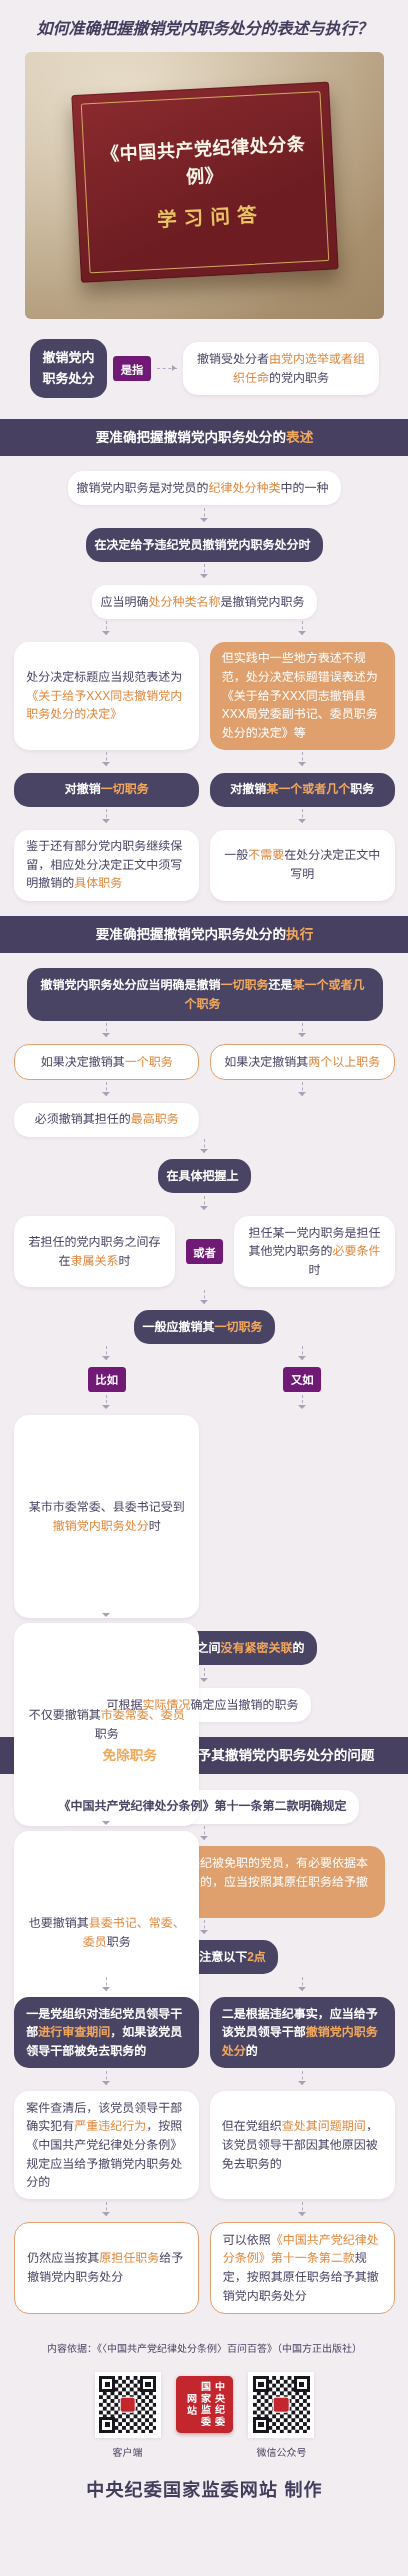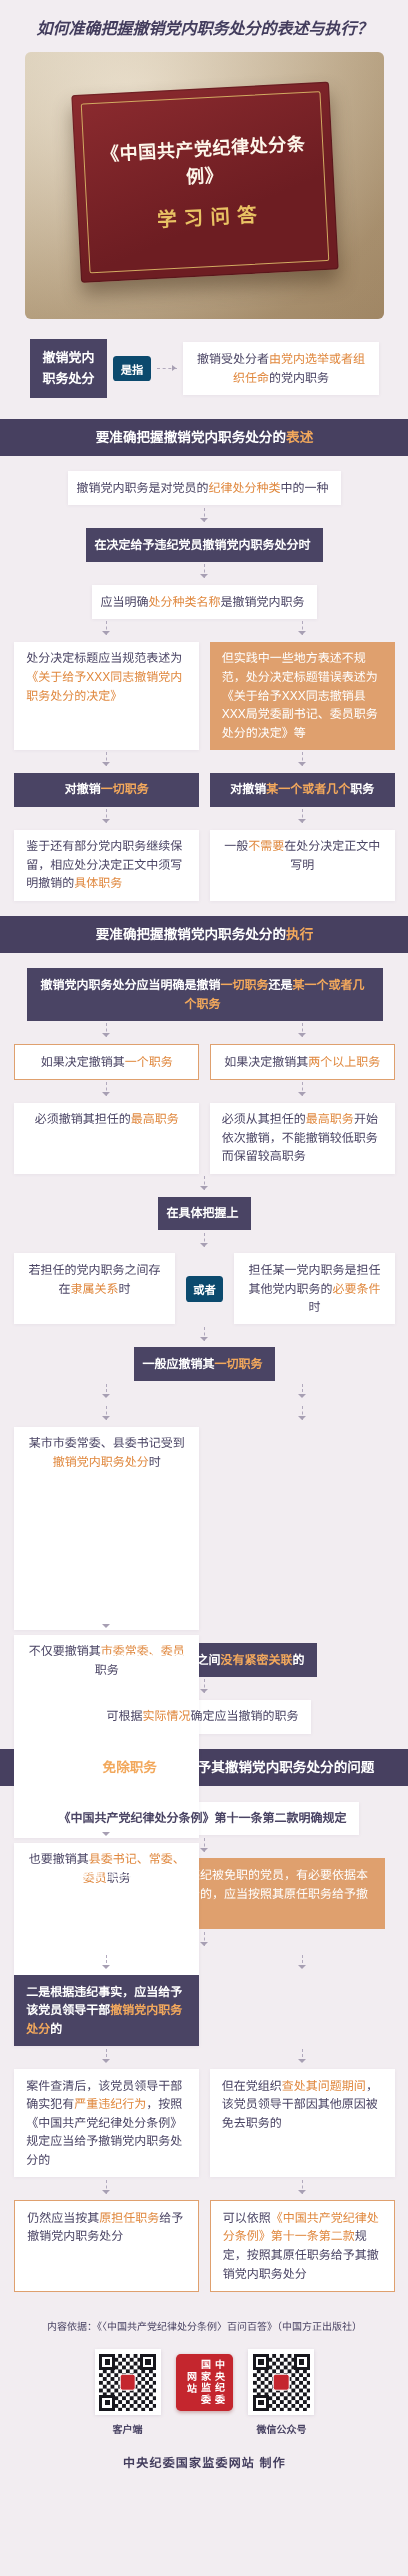--- a/index.html
+++ b/index.html
@@ -18,41 +18,41 @@
         background:linear-gradient(160deg,#8c2b2f,#6d1d22 65%);border-radius:3.6px;
         box-shadow:0 12px 19px rgba(60,40,20,.45), inset 0 0 0 1.2px rgba(0,0,0,.18);}
   .book-inner{position:absolute;inset:9px;border:1.2px solid #d2ab62;border-radius:2.4px;
         display:flex;flex-direction:column;align-items:center;justify-content:center;padding:7.1px;box-sizing:border-box;}
   .book-title{font-family:"DejaVu Serif","Liberation Serif",serif;color:#fdf6ea;font-size:18px;font-weight:bold;
         text-align:center;line-height:1.5;letter-spacing:0.6px;}
   .book-subtitle{margin-top:12px;color:#e9c264;font-size:19.6px;font-weight:bold;letter-spacing:7.1px;text-indent:7.1px;
         font-family:"DejaVu Serif","Liberation Serif",serif;}
 
   
-  .box{border-radius:0;padding:7.7px 12px;font-size:12px;line-height:1.55;box-sizing:border-box;
-       display:flex;align-items:flex-start;justify-content:center;}
+  .box{border-radius:15px;padding:7.7px 12px;font-size:12px;line-height:1.55;box-sizing:border-box;
+       display:flex;align-items:center;justify-content:center;}
   .box .txt{display:block;width:100%;text-align:center;}
   .ta-l .txt{text-align:left;}
   .box-white{background:#ffffff;color:#4a4464;box-shadow:0 1.2px 3.6px rgba(90,70,110,.08);}
   .box-purple{background:#4a4464;color:#ffffff;font-weight:bold;}
   .box-orange{background:#dfa06e;color:#ffffff;}
   .box-outline{background:#ffffff;border:1.2px solid #dfa06e;color:#4a4464;}
   .center{width:fit-content;max-width:356px;margin-left:auto;margin-right:auto;padding-left:8px;}
   .hl{color:#e0883e;}
   .box-purple .hl,.bar .hl{color:#f2a85c;}
   .bold{font-weight:bold;}
 
   
   .bar{background:#474060;color:#fff;font-size:13.6px;font-weight:bold;text-align:center;
        padding:9px 12px;margin:15.4px 0;line-height:1.4;}
 
   
   .intro{display:flex;align-items:center;justify-content:center;gap:6px;margin:3.6px 14.2px 21.3px;}
   .term{font-size:13px;font-weight:bold;padding:9px 9.5px;max-width:77px;}
-  .tag{background:#0c4a6e;color:#fff;font-size:11.3px;font-weight:bold;padding:4.7px 7.7px;border-radius:3.6px;white-space:nowrap;}
+  .tag{background:#701a75;color:#fff;font-size:11.3px;font-weight:bold;padding:4.7px 7.7px;border-radius:3.6px;white-space:nowrap;}
   .def{font-size:12px;max-width:196px;}
 
   
   .conn{position:relative;width:1.2px;height:18px;margin:2.4px auto;}
   .conn::before{content:"";position:absolute;left:0;top:0;bottom:4.1px;border-left:1.2px dashed #b1a9bd;}
   .conn::after{content:"";position:absolute;left:-3.6px;bottom:0;width:0;height:0;
                border:4.1px solid transparent;border-top:4.7px solid #a79fb3;}
   .conn-h{position:relative;width:20px;height:0;border-top:1.2px dashed #b1a9bd;flex:none;}
   .conn-h::after{content:"";position:absolute;right:-2.4px;top:-4.1px;border:3.6px solid transparent;border-left:4.7px solid #a79fb3;}
   .conn-row{display:grid;grid-template-columns:1fr 1fr;gap:10.7px;padding:0 14.2px;}
@@ -74,26 +74,26 @@
   .qr-grid{position:absolute;inset:4.7px;
       background-image:repeating-linear-gradient(0deg,#17171d 0 3.6px,transparent 3.6px 7.7px),
                        repeating-linear-gradient(90deg,#17171d 0 3.6px,transparent 3.6px 7.7px);
       background-image:repeating-conic-gradient(#17171d 0% 25%,#ffffff 0% 50%);
       background-size:7.7px 7.7px;}
   .finder{position:absolute;width:16px;height:16px;border:3px solid #17171d;background:#fff;box-sizing:border-box;}
   .finder::after{content:"";position:absolute;inset:2.4px;background:#17171d;}
   .f1{left:4.7px;top:4.7px}.f2{right:4.7px;top:4.7px}.f3{left:4.7px;bottom:4.7px}
   .qlogo{position:absolute;left:50%;top:50%;width:16.6px;height:16.6px;transform:translate(-50%,-50%);
          background:#c4262e;border-radius:3px;border:1.2px solid #fff;box-sizing:border-box;}
-  .qr-label{text-align:center;font-size:10px;margin-top:6px;color:#4a4464;font-weight:bold;}
+  .qr-label{text-align:center;font-size:10px;margin-top:6px;color:#4a4464;font-weight:normal;}
   .seal{width:57px;height:57px;background:#c4262e;border-radius:4.7px;margin-top:4.7px;
         display:flex;flex-direction:row-reverse;align-items:center;justify-content:center;gap:4.1px;
         padding:4.7px;box-sizing:border-box;box-shadow:0 1.2px 3.6px rgba(120,30,30,.3);}
   .seal span{writing-mode:vertical-rl;color:#fff;font-size:10px;font-weight:bold;letter-spacing:1.8px;line-height:1;}
-  .credit{text-align:center;font-size:12px;font-weight:bold;color:#433d5d;margin-top:6px;letter-spacing:1.2px;}
+  .credit{text-align:center;font-size:18px;font-weight:bold;color:#433d5d;margin-top:6px;letter-spacing:1.2px;}
 </style>
 </head>
 <body>
 
 <div class="page">
 
   <h1 class="title">如何准确把握撤销党内职务处分的表述与执行？</h1>
 
   <div class="cover">
     <div class="book">
@@ -190,23 +190,20 @@
   </div>
   <div class="conn-row">
     <div class="conn"></div>
     <div class="conn"></div>
   </div>
 
   <div class="cols">
     <div class="box box-white">
       <span class="txt"><span>必须撤销其担任的</span><span class="hl">最高职务</span></span>
     </div>
-    <div class="box box-white ta-l">
-      <span class="txt"><span>必须从其担任的</span><span class="hl">最高职务</span><span>开始依次撤销，不能撤销较低职务而保留较高职务</span></span>
-    </div>
   </div>
   <div class="conn"></div>
 
   <div class="box box-purple center">
     <span class="txt">在具体把握上</span>
   </div>
   <div class="conn"></div>
 
   <div class="cols" style="grid-template-columns:1fr auto 1fr;align-items:center">
     <div class="box box-white">
@@ -220,20 +217,24 @@
   <div class="conn"></div>
 
   <div class="box box-purple center">
     <span class="txt"><span>一般应撤销其</span><span class="hl">一切职务</span></span>
   </div>
   <div class="conn-row">
     <div class="conn"></div>
     <div class="conn"></div>
   </div>
 
+  <div class="tagrow">
+    <div class="tag">比如</div>
+    <div class="tag">又如</div>
+  </div>
   <div class="conn-row">
     <div class="conn"></div>
     <div class="conn"></div>
   </div>
 
   <div class="cols">
     <div class="flowcol">
       <div class="box box-white">
         <span class="txt"><span>某市市委常委、县委书记受到</span><span class="hl">撤销党内职务处分</span><span>时</span></span>
       </div>
@@ -262,26 +263,32 @@
   <div class="box box-white center bold">
     <span class="txt">《中国共产党纪律处分条例》第十一条第二款明确规定</span>
   </div>
   <div class="conn"></div>
 
   <div class="box box-orange center ta-l" style="max-width:361px">
     <span class="txt">对于在立案审查中因涉嫌严重违纪被免职的党员，有必要依据本条例规定给予撤销党内职务处分的，应当按照其原任职务给予撤销党内职务处分</span>
   </div>
   <div class="conn"></div>
 
-  <div class="conn-row">
-    <div class="conn"></div>
-    <div class="conn"></div>
-  </div>
-
-  <div class="cols">
+  <div class="box box-purple center bold">
+    <span class="txt"><span>实践中需要注意以下</span><span class="hl">2点</span></span>
+  </div>
+  <div class="conn-row">
+    <div class="conn"></div>
+    <div class="conn"></div>
+  </div>
+
+  <div class="cols">
+    <div class="box box-purple ta-l">
+      <span class="txt"><span>一是党组织对违纪党员领导干部</span><span class="hl">进行审查期间</span><span>，如果该党员领导干部被免去职务的</span></span>
+    </div>
     <div class="box box-purple ta-l">
       <span class="txt"><span>二是根据违纪事实，应当给予该党员领导干部</span><span class="hl">撤销党内职务处分</span><span>的</span></span>
     </div>
   </div>
   <div class="conn-row">
     <div class="conn"></div>
     <div class="conn"></div>
   </div>
 
   <div class="cols">

